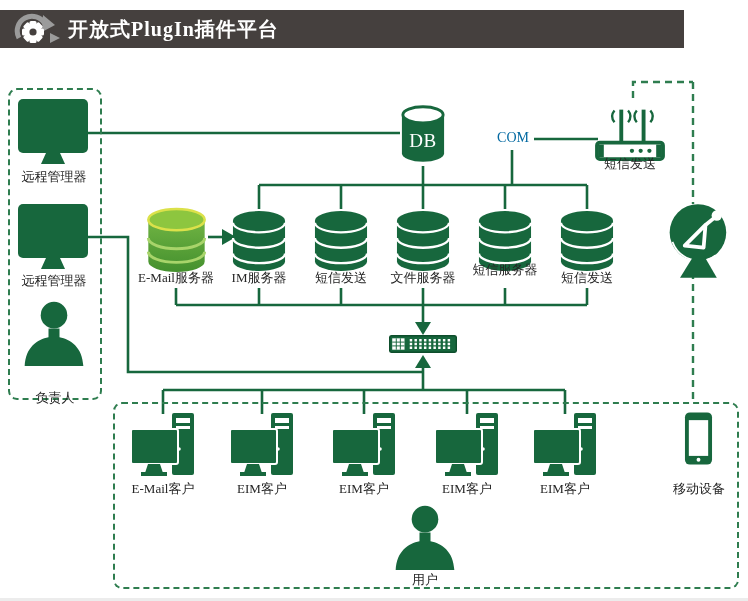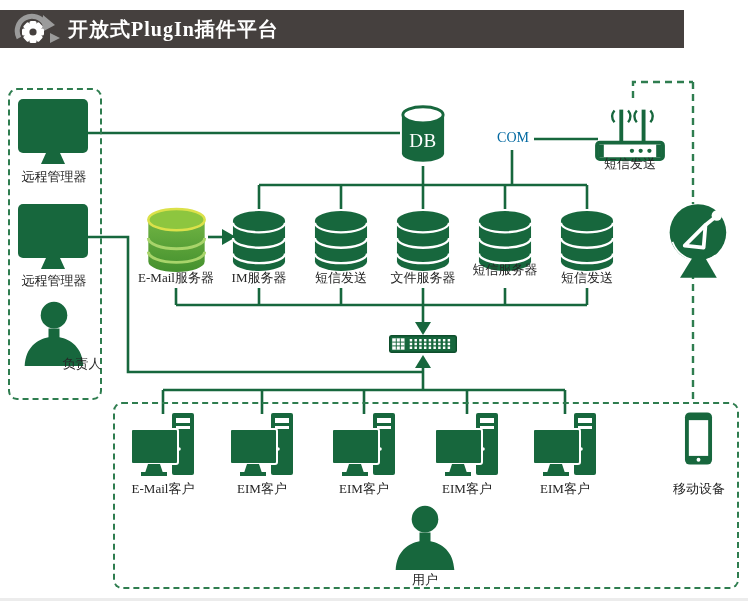--- a/index.html
+++ b/index.html
@@ -201,21 +201,21 @@
         <use href="#sym-monitor"></use>
       </svg>
   </div>
   <div class="lbl" style="left:54px;top:272px;">远程管理器</div>
 
   <div class="node" style="left:20px;top:300px;">
     <svg width="68" height="66" viewBox="0 0 72 72">
         <use href="#sym-person"></use>
       </svg>
   </div>
-  <div class="lbl" style="left:55px;top:355px;margin-left:27px;">负责人</div>
+  <div class="lbl" style="left:55px;top:389px;">负责人</div>
 
   <div class="node" style="left:400px;top:104px;">
     <svg width="46" height="60" viewBox="0 0 48 62">
         <use href="#sym-db"></use>
       </svg>
   </div>
   <div class="db-text" style="left:423px;top:130px;">DB</div>
 
   <div class="lbl lbl-green" style="left:513px;top:130px;">COM</div>
 

